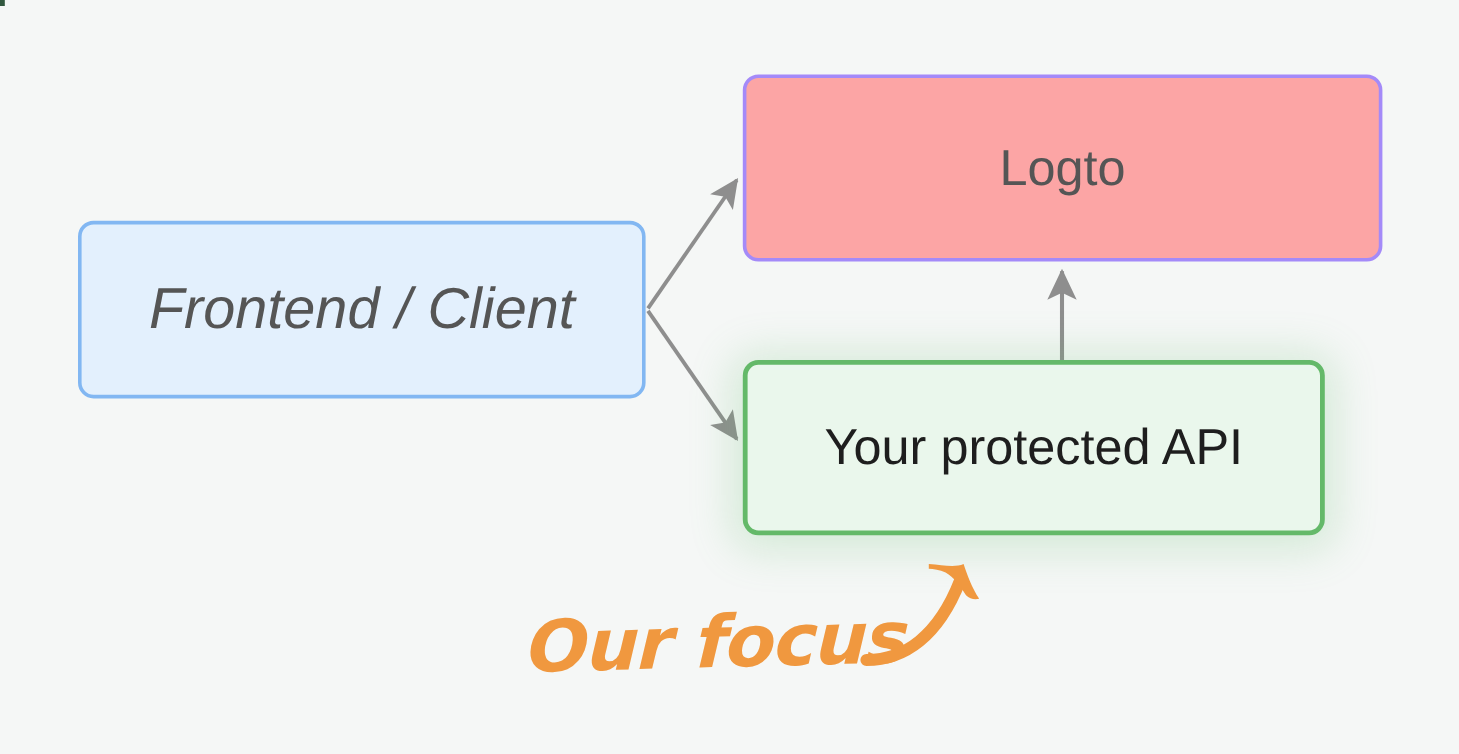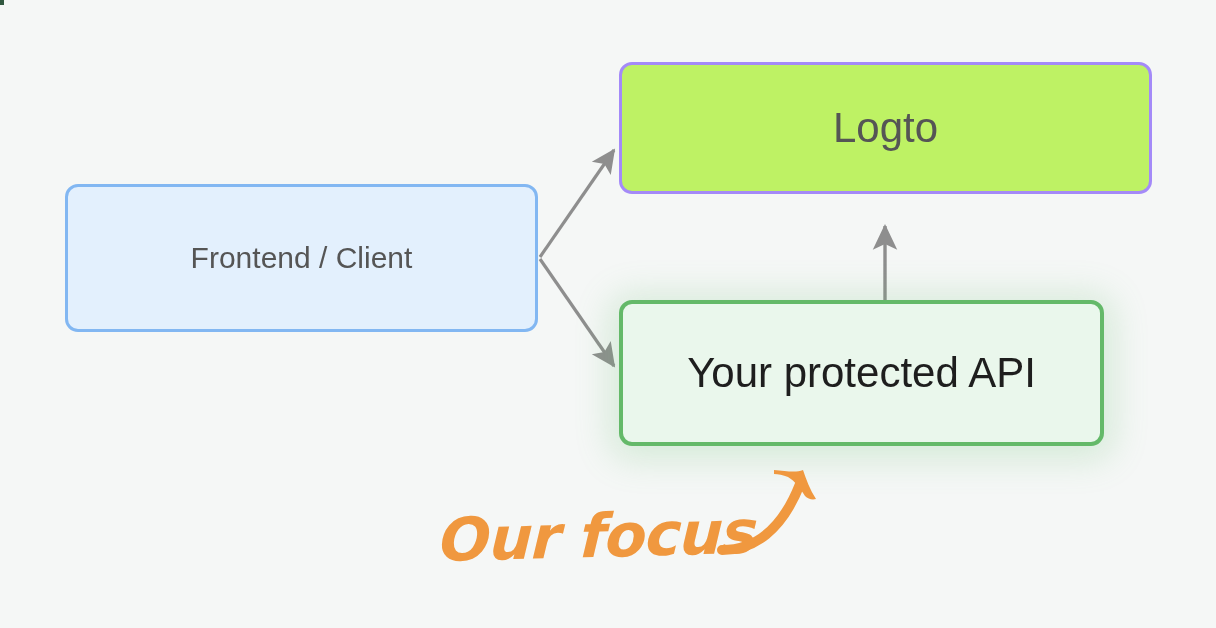--- a/index.html
+++ b/index.html
@@ -45,30 +45,31 @@
   }
 
   .node-frontend {
     left: 65px;
     top: 184px;
     width: 473px;
     height: 148px;
     background: #e3f0fd;
     border: 3px solid #82b7f2;
     color: #555555;
-    font-size: 30px;
+    font-size: 48px;
     font-weight: 400;
+    font-style: italic;
   }
 
   .node-logto {
     left: 619px;
     top: 62px;
     width: 533px;
-    height: 132px;
-    background: #bef264;
+    height: 156px;
+    background: #fca5a5;
     border: 3px solid #a48af8;
     color: #555555;
     font-size: 42px;
     font-weight: 400;
   }
 
   .node-api {
     left: 619px;
     top: 300px;
     width: 485px;

